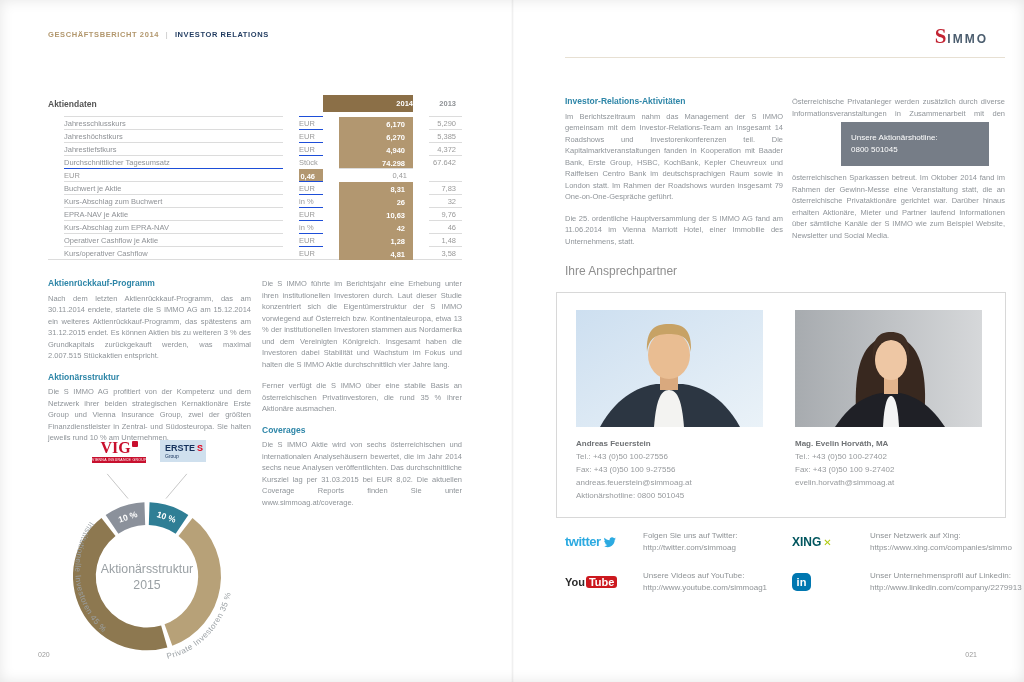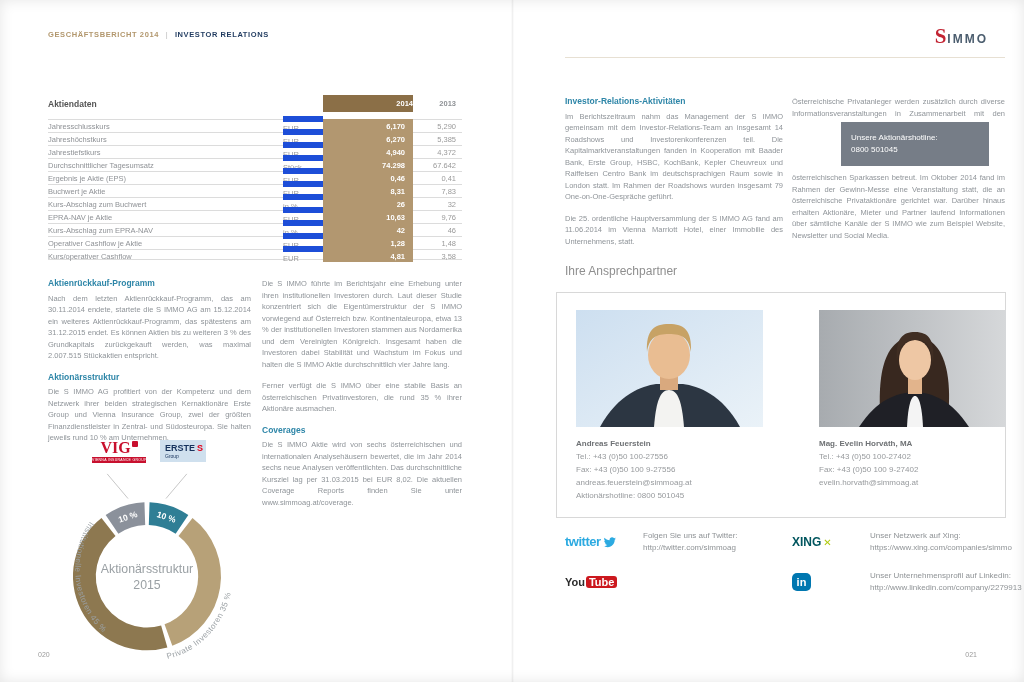--- a/index.html
+++ b/index.html
@@ -24,23 +24,23 @@
   .hdr-rule{position:absolute;left:53px;right:19px;top:57px;border-top:1px solid #e7e0d3;}
 
   
   .aktiendaten{position:absolute;left:48px;top:95px;width:414px;font-size:7.5px;}
   .t-row{display:grid;grid-template-columns:235px 40px 90px 49px;align-items:center;}
   .t-head{margin-bottom:4px;}
   .t-head .c-title{font-size:8.5px;font-weight:bold;color:#555;grid-column:1 / span 2;}
   .c-y2014{background:#8b6f47;color:#fff;font-weight:bold;text-align:right;padding:4px 0 4px 0;}
   .c-y2013{color:#8f9296;text-align:right;padding-right:6px;font-weight:bold;}
   .t-data{height:13px;}
-  .t-data > span{height:13px;line-height:13px;display:block;}
+  .t-data > span{height:13px;line-height:13px;display:block;margin-left:16px;}
   .c-label{color:#8f9296;border-top:1px solid #dcdcdc;}
-  .c-unit{color:#9a9a9a;border-top:6px solid #1d4ed8;}
+  .c-unit{color:#9a9a9a;border-top:1px solid #1d4ed8;}
   .c-2014{background:#b29770;color:#fff;font-weight:600;text-align:right;padding-right:8px;border-top:1px solid #b29770;box-sizing:border-box;}
   .c-2013{color:#9a9a9a;text-align:right;padding-right:6px;border-top:1px solid #dcdcdc;}
   .t-data:last-child{border-bottom:1px solid #dcdcdc;}
 
   
   .txtcol{position:absolute;font-size:7.5px;line-height:11.5px;text-align:justify;color:#8f9499;}
   .col-a{left:48px;top:278px;width:203px;}
   .col-b{left:262px;top:278px;width:200px;}
   .col-c{left:53px;top:96px;width:218px;}
   .col-d{left:280px;top:96px;width:213px;}
@@ -67,21 +67,21 @@
   .erste-sub{color:#16325c;font-size:5px;}
   svg.donut{display:block;margin-top:0px;}
   .donut .pct{font-size:9px;font-weight:bold;fill:#fff;text-anchor:middle;}
   .donut .center{font-size:13px;fill:#9aa0a4;text-anchor:middle;}
   .donut .curved{font-size:8.5px;fill:#9aa0a4;letter-spacing:0.5px;}
   .donut .callout{stroke:#b5b5b5;stroke-width:0.8;fill:none;}
 
   
   .partners-h{position:absolute;left:53px;top:264px;font-size:12px;color:#8f8f8f;}
   .card{position:absolute;left:44px;top:292px;width:450px;height:226px;border:1px solid #d8d8d8;box-sizing:border-box;padding:17px 19px;}
-  .card-cols{display:flex;gap:56px;}
+  .card-cols{display:flex;gap:32px;}
   .person{width:187px;}
   .photo{width:187px;height:117px;display:block;}
   .contact{margin-top:10px;font-size:8px;line-height:13px;color:#979a9d;}
   .contact .nm{color:#6f7275;font-weight:bold;}
 
   
   .social{position:absolute;left:53px;top:530px;width:440px;display:grid;grid-template-columns:227px 213px;row-gap:16px;}
   .soc-item{display:flex;align-items:flex-start;}
   .soc-logo{width:78px;flex-shrink:0;padding-top:2px;}
   .soc-txt{font-size:8px;line-height:12px;color:#8f9396;}
@@ -135,21 +135,20 @@
         <span class="c-2014">4,940</span>
         <span class="c-2013">4,372</span>
       </div>
       <div class="t-row t-data">
         <span class="c-label">Durchschnittlicher Tagesumsatz</span>
         <span class="c-unit">Stück</span>
         <span class="c-2014">74.298</span>
         <span class="c-2013">67.642</span>
       </div>
       <div class="t-row t-data">
-        <span class="c-label">Ergebnis je Aktie (EPS)</span>
         <span class="c-unit">EUR</span>
         <span class="c-2014">0,46</span>
         <span class="c-2013">0,41</span>
       </div>
       <div class="t-row t-data">
         <span class="c-label">Buchwert je Aktie</span>
         <span class="c-unit">EUR</span>
         <span class="c-2014">8,31</span>
         <span class="c-2013">7,83</span>
       </div>
@@ -329,20 +328,24 @@
       </div>
       <div class="soc-item">
         <span class="soc-logo"><span class="xing-word">XING</span><span class="xing-mark">✕</span></span>
         <span class="soc-txt">
           <span>Unser Netzwerk auf Xing:</span><br>
           <span>https://www.xing.com/companies/simmo</span>
         </span>
       </div>
       <div class="soc-item">
         <span class="soc-logo"><span class="yt-you">You</span><span class="yt-tube">Tube</span></span>
+        <span class="soc-txt">
+          <span>Unsere Videos auf YouTube:</span><br>
+          <span>http://www.youtube.com/simmoag1</span>
+        </span>
       </div>
       <div class="soc-item">
         <span class="soc-logo"><span class="in-box">in</span></span>
         <span class="soc-txt">
           <span>Unser Unternehmensprofil auf Linkedin:</span><br>
           <span>http://www.linkedin.com/company/2279913</span>
         </span>
       </div>
     </div>
 

